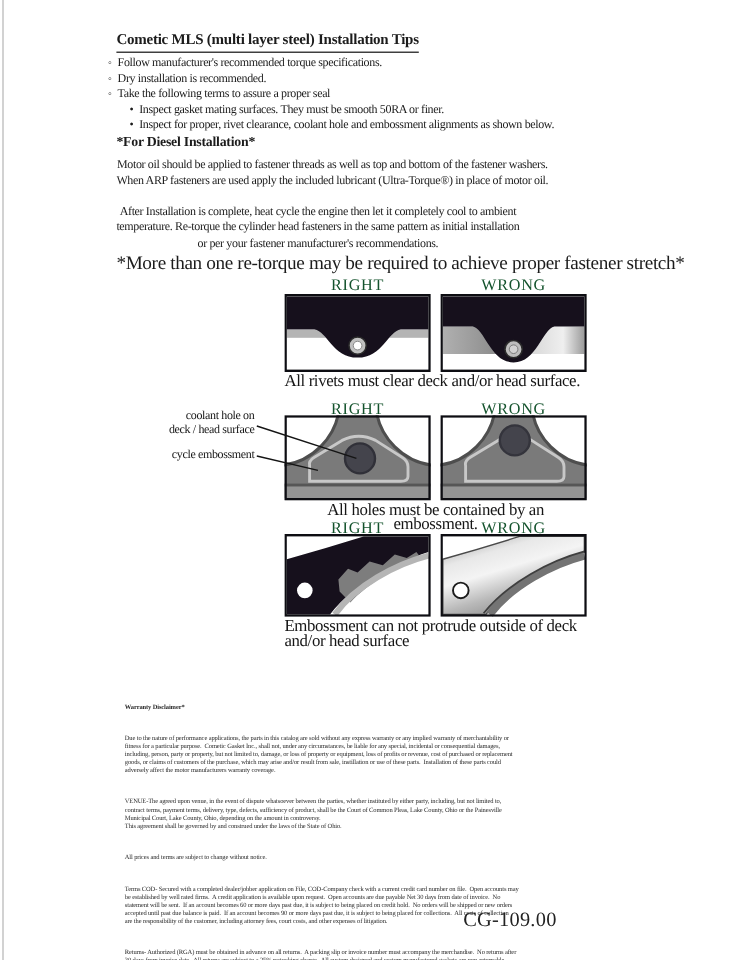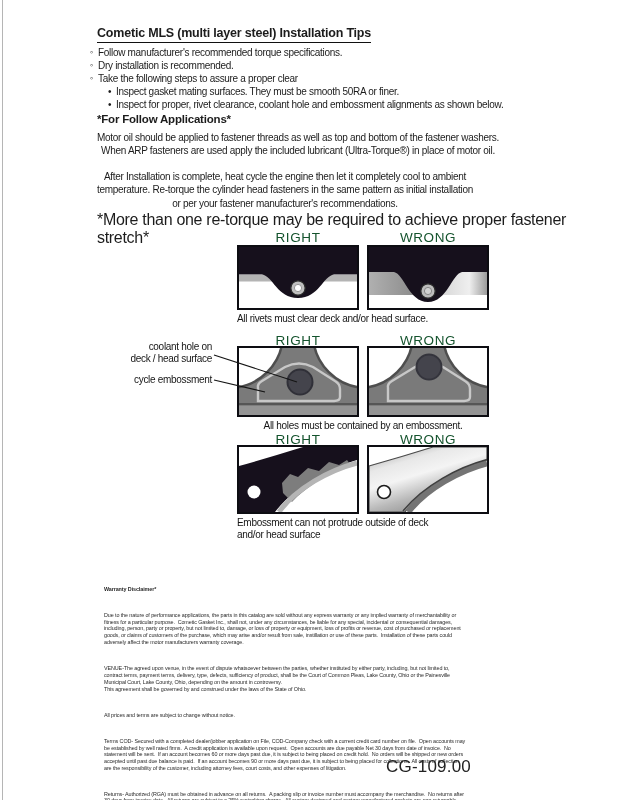--- a/index.html
+++ b/index.html
@@ -1,18 +1,18 @@
 <!DOCTYPE html>
 <html><head>
 <meta charset="utf-8">
 <style>
   html,body{margin:0;padding:0;background:#ffffff;}
   .page{
     position:relative;width:618px;height:800px;background:#ffffff;overflow:hidden;
-    font-family:Liberation Sans, sans-serif;color:#1c1c1c;
+    font-family:Liberation Serif, serif;color:#1c1c1c;
   }
   .edge-line{position:absolute;left:2px;top:0;width:1px;height:800px;background:#b5b5b5;}
   .abs{position:absolute;}
   .pre{white-space:pre;}
   
   .title{left:97px;top:26px;font-size:12.5px;font-weight:bold;letter-spacing:-0.2px;
          border-bottom:1.6px solid #111;padding-bottom:2px;}
   
   .bullets{left:90px;top:46px;font-size:10px;letter-spacing:-0.3px;line-height:13px;}
   .b-row{display:flex;align-items:flex-start;}
@@ -20,21 +20,21 @@
   .b-sub{margin-left:18px;}
   .b-mark.solid{font-size:10px;}
   
   .diesel-h{left:97px;top:113px;font-size:11.5px;font-weight:bold;letter-spacing:-0.2px;}
   .body-p{font-size:10px;letter-spacing:-0.3px;line-height:13.4px;text-align:center;}
   .p1{left:97px;top:131px;}
   .p2{left:97px;top:170px;}
   .note{left:97px;top:211px;font-size:16px;letter-spacing:-0.3px;}
   
   .fig-label{width:122px;text-align:center;font-size:13.5px;letter-spacing:0.6px;color:#14532d;}
-  .caption{font-size:10px;letter-spacing:-0.3px;line-height:11.5px;color:#161616;}
+  .caption{font-size:14px;letter-spacing:-0.3px;line-height:11.5px;color:#161616;}
   .cap-center{width:252px;text-align:center;}
   .side-label{width:114px;text-align:right;font-size:10px;letter-spacing:-0.3px;line-height:12px;color:#161616;}
   .leaders{left:0;top:0;pointer-events:none;}
   .panel{display:block;}
   
   .legal{left:104px;top:573px;width:770px;transform:scale(0.542);transform-origin:left top;
          font-size:10px;letter-spacing:-0.2px;line-height:12.4px;color:#2a2a2a;}
   .legal h4{margin:0 0 11px 0;font-size:10px;line-height:12px;}
   .legal p{margin:0 0 11px 0;}
   .footer-code{left:386px;top:757px;font-size:17px;letter-spacing:0.2px;color:#222;}
@@ -51,33 +51,33 @@
     <div class="b-row">
       <span class="b-mark">◦</span>
       <span>Follow manufacturer's recommended torque specifications.</span>
     </div>
     <div class="b-row">
       <span class="b-mark">◦</span>
       <span>Dry installation is recommended.</span>
     </div>
     <div class="b-row">
       <span class="b-mark">◦</span>
-      <span>Take the following steps to assure a proper clear</span>
+      <span>Take the following terms to assure a proper seal</span>
     </div>
     <div class="b-row b-sub">
       <span class="b-mark solid">•</span>
       <span>Inspect gasket mating surfaces.  They must be smooth 50RA or finer.</span>
     </div>
     <div class="b-row b-sub">
       <span class="b-mark solid">•</span>
       <span>Inspect for proper, rivet clearance, coolant hole and embossment alignments as shown below.</span>
     </div>
   </div>
 
-  <div class="abs diesel-h">*For Follow Applications*</div>
+  <div class="abs diesel-h">*For Diesel Installation*</div>
   <div class="abs body-p p1 pre">Motor oil should be applied to fastener threads as well as top and bottom of the fastener washers.
 When ARP fasteners are used apply the included lubricant (Ultra-Torque®) in place of motor oil.</div>
   <div class="abs body-p p2 pre">After Installation is complete, heat cycle the engine then let it completely cool to ambient
 temperature. Re-torque the cylinder head fasteners in the same pattern as initial installation
 or per your fastener manufacturer's recommendations.</div>
   <div class="abs note">*More than one re-torque may be required to achieve proper fastener stretch*</div>
 
   <div class="abs fig-label" style="left:237px;top:230px;">RIGHT</div>
   <div class="abs fig-label" style="left:367px;top:230px;">WRONG</div>
 

